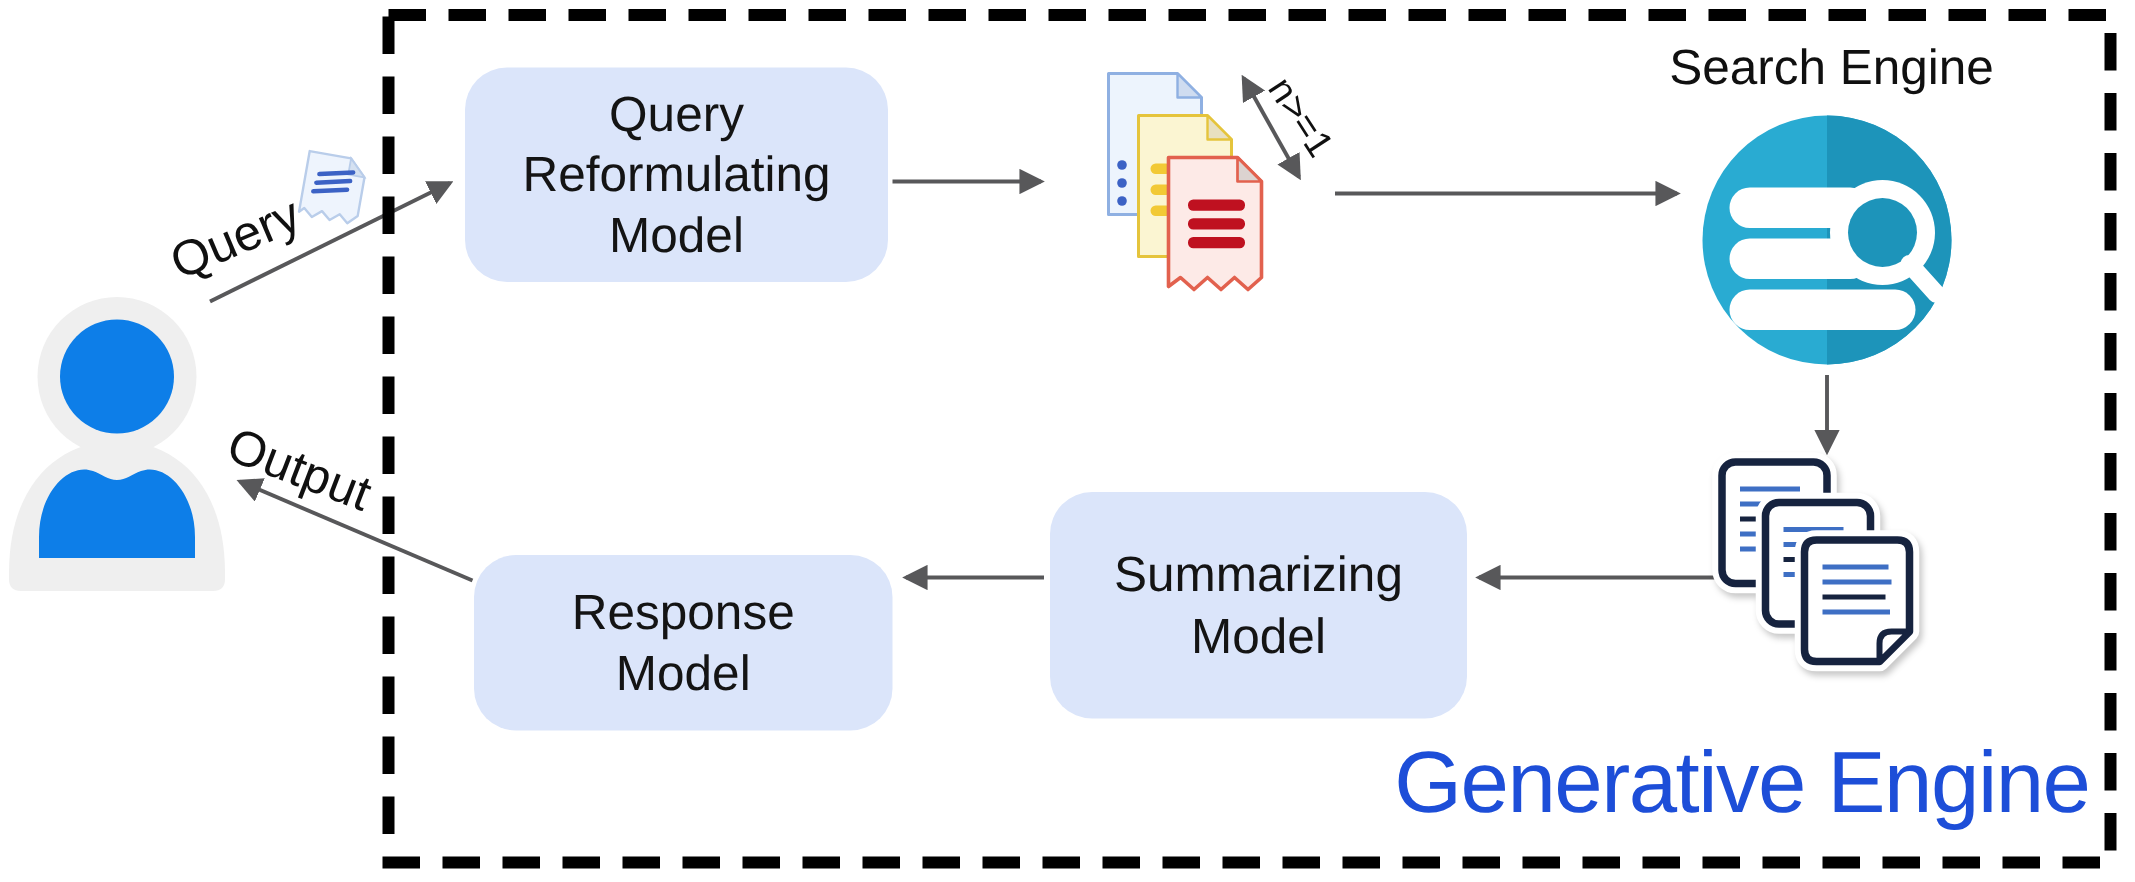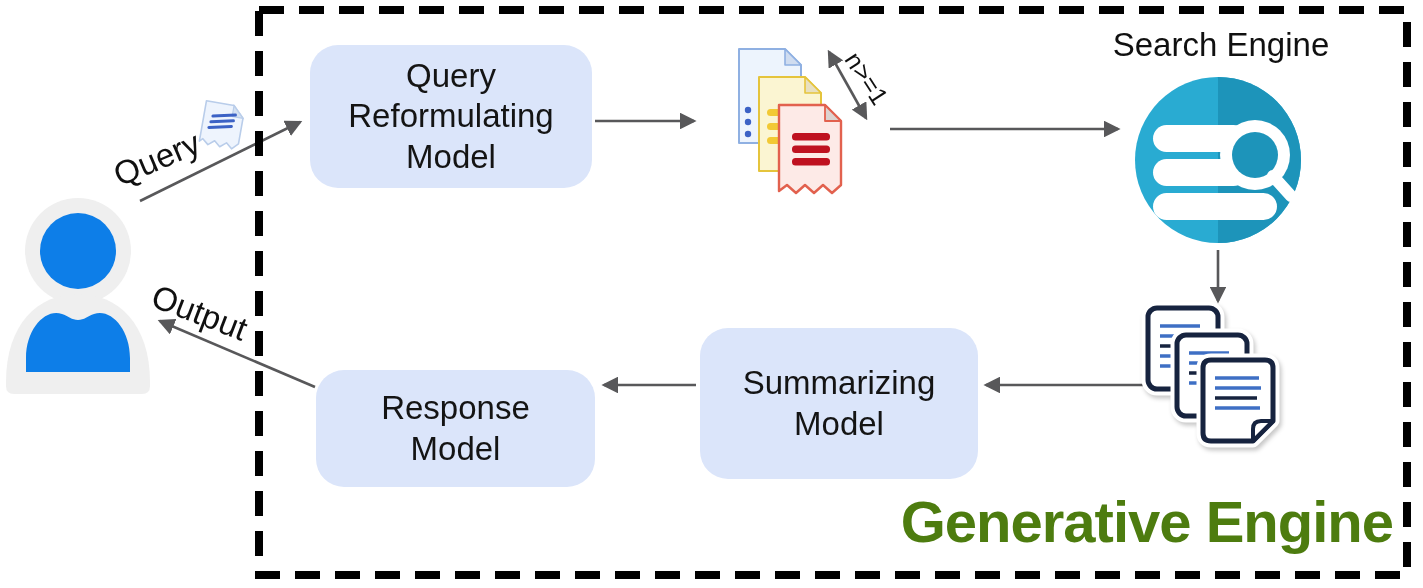--- a/index.html
+++ b/index.html
@@ -24,22 +24,22 @@
   .diagram-label{color:#101010;}
   .rot{transform-origin:center center;}
   #query-label{left:112px;top:140px;font-size:33px;transform:rotate(-23deg);}
   #output-label{left:150px;top:294px;font-size:33px;transform:rotate(21deg);}
   #n-label{left:838px;top:64px;font-size:25px;transform:rotate(57deg);}
   #reformulated-label{left:707px;top:197px;width:186px;text-align:center;font-size:24px;line-height:1.12;}
   #search-label{left:1101px;top:26px;width:240px;text-align:center;font-size:33px;}
   #engine-title{
     left:693px;top:488px;width:700px;
     text-align:right;
-    font-size:58px;font-weight:bold;
-    letter-spacing:-1px;color:#4d7c0f;
+    font-size:58px;font-weight:normal;
+    letter-spacing:-1px;color:#1d4ed8;
   }
   #qrm-box{left:310px;top:45px;width:282px;height:143px;}
   #summarizing-box{left:700px;top:328px;width:278px;height:151px;}
   #response-box{left:316px;top:330px;width:279px;height:117px;margin-top:40px;}
   #results-docs{filter:drop-shadow(2px 3px 2px rgba(0,0,0,0.22));}
   svg{display:block;}
 </style>
 </head>
 <body>
 

